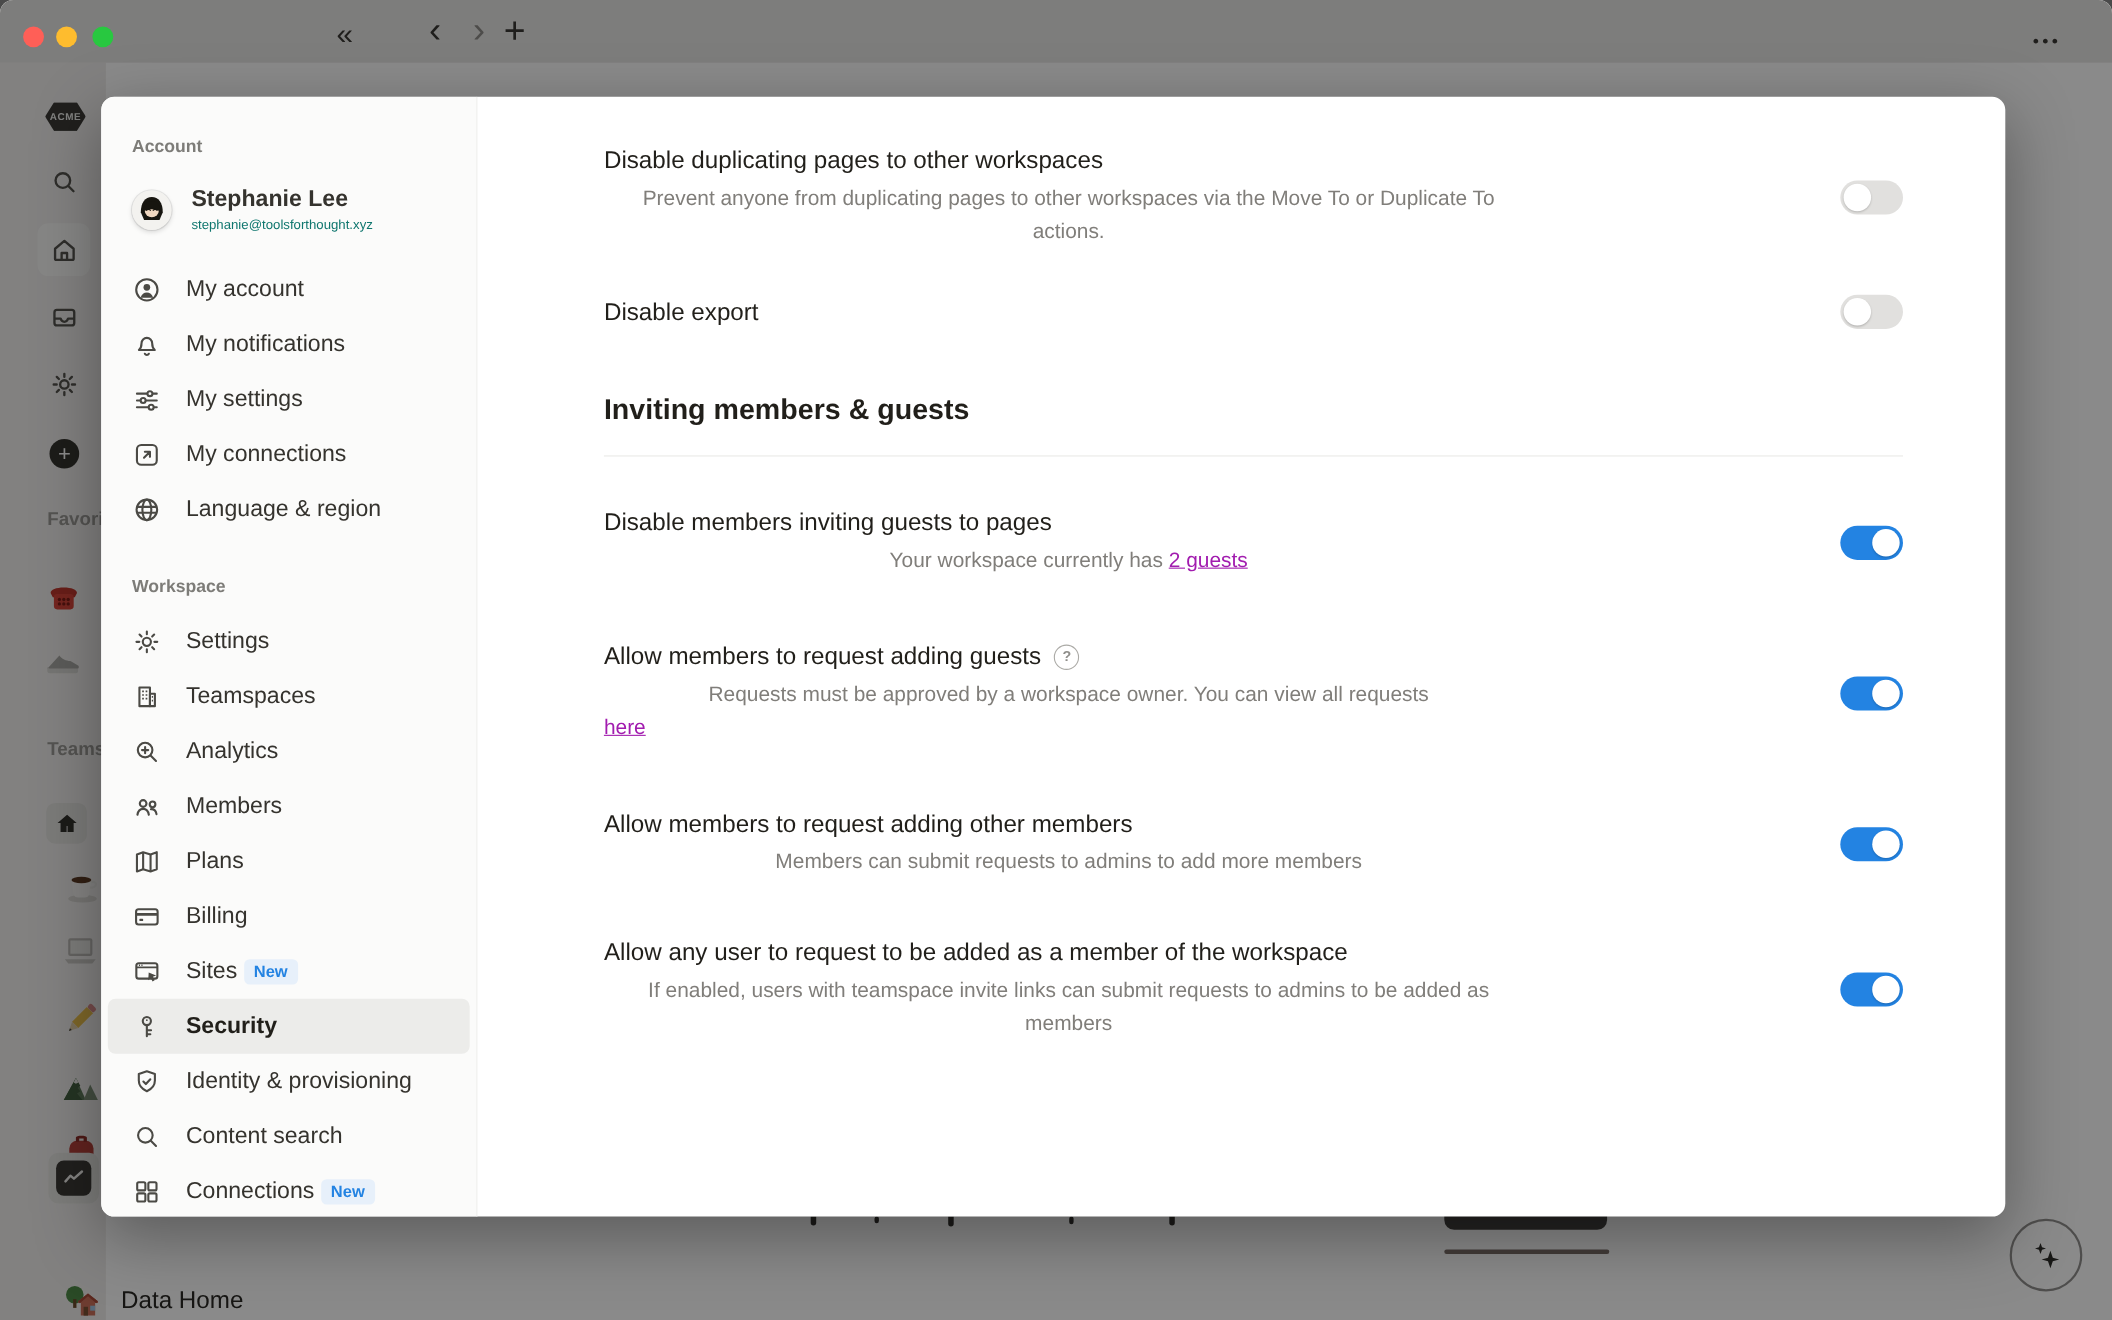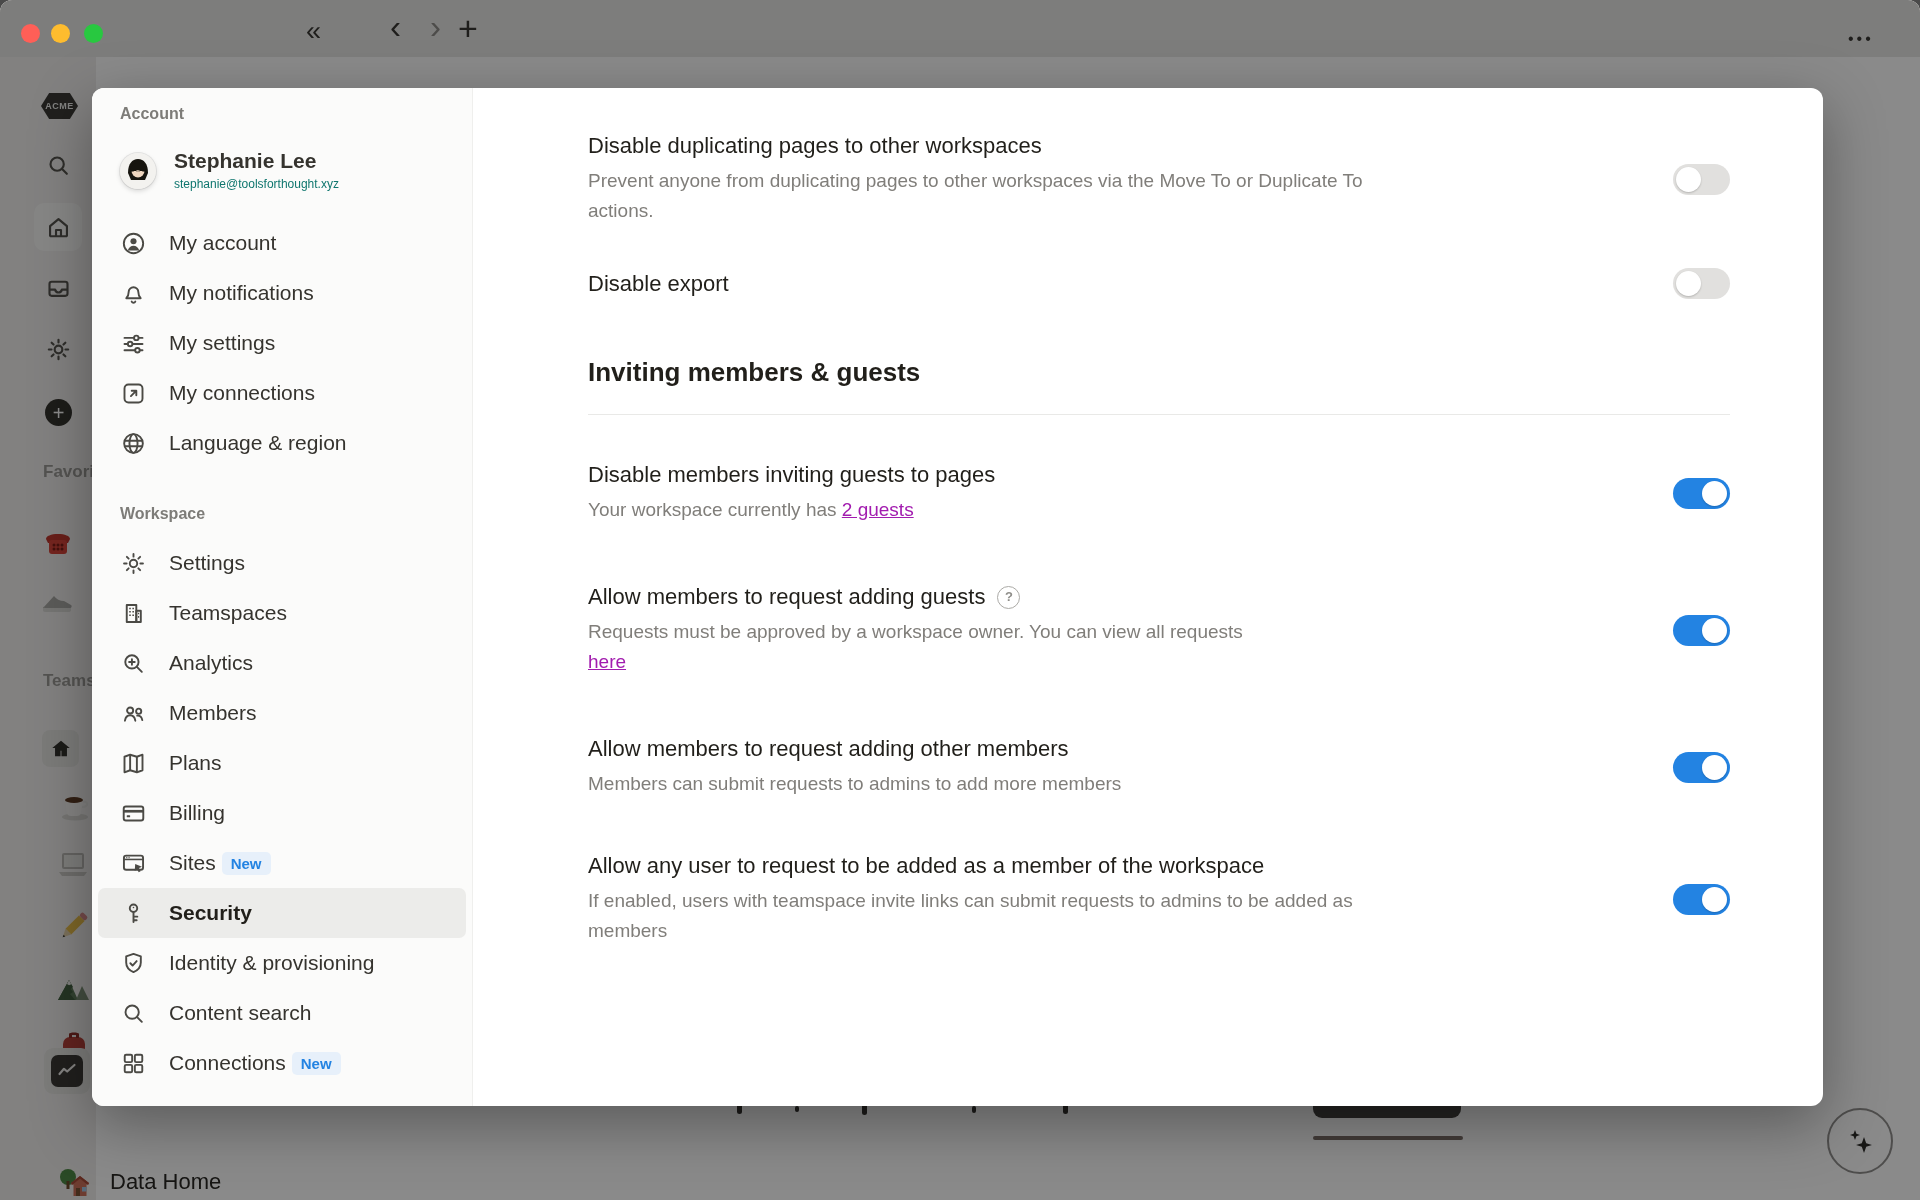--- a/index.html
+++ b/index.html
@@ -27,34 +27,34 @@
   .frag{position:absolute;background:#34332F;border-radius:2px;}
   .bg-pill{position:absolute;left:1313px;top:1094px;width:148px;height:24px;border-radius:9px;background:#444240;}
   .bg-line{position:absolute;left:1313px;top:1136px;width:150px;height:4px;border-radius:2px;background:#7D6F6A;}
   .ai-btn{position:absolute;left:1827px;top:1108px;width:62px;height:62px;border-radius:50%;border:2px solid rgba(52,51,48,.55);
     display:flex;align-items:center;justify-content:center;color:#2E2D2A;}
   
   .overlay{position:absolute;inset:0;background:rgba(0,0,0,0.46);z-index:5;}
   
   .modal{position:absolute;left:92px;top:88px;width:1731px;height:1018px;background:#fff;border-radius:12px;z-index:10;
     box-shadow:0 18px 60px rgba(0,0,0,.35);display:flex;overflow:hidden;}
-  .mside{width:381px;background:#FBFBFA;border-right:1px solid #EFEFED;box-sizing:border-box;padding-top:14px;flex-shrink:0;}
+  .mside{width:342px;background:#FBFBFA;border-right:1px solid #EFEFED;box-sizing:border-box;padding-top:34px;flex-shrink:0;}
   .sec-hdr{font-size:16px;font-weight:700;color:#7D7C78;padding:0 0 0 28px;line-height:24px;}
   .user-row{display:flex;align-items:center;gap:18px;padding-left:28px;height:70px;margin:10px 0 12px 0;}
   .avatar{width:36px;height:36px;border-radius:50%;background:#F1F0EE;box-shadow:0 0 0 1px rgba(0,0,0,.08),0 2px 5px rgba(0,0,0,.15);overflow:hidden;flex-shrink:0;}
   .uname{font-size:21px;font-weight:600;color:#35332E;line-height:27px;}
   .uemail{font-size:12px;color:#0f766e;line-height:21px;}
   .sitem{display:flex;align-items:center;height:50px;margin:0 6px;padding:0 10px 0 22px;border-radius:7px;color:#35332E;font-size:21px;cursor:default;}
   .sitem .ic{width:27px;height:27px;margin-right:22px;color:#4B4A45;flex-shrink:0;}
   .sitem.selected{background:#ECECEA;font-weight:700;color:#211F1A;}
   .ws-hdr{margin-top:34px;margin-bottom:12px;}
   .badge{margin-left:6px;font-size:15px;font-weight:600;color:#2383E2;background:#E7F0FA;border-radius:5px;padding:3px 9px;line-height:17px;}
   .mmain{flex:1;box-sizing:border-box;padding:44px 93px 0 115px;}
   .row{display:flex;align-items:center;}
-  .row .txt{flex:1;min-width:0;margin-right:40px;}
+  .row .txt{flex:1;min-width:0;margin-right:40px;text-align:center;}
   .rtitle{font-size:22px;color:#211F1A;line-height:28px;display:flex;align-items:center;}
   .rdesc{font-size:19px;color:#807E7A;line-height:30px;margin-top:6px;max-width:845px;}
   .rdesc a{color:#a21caf;text-decoration:underline;}
   .help{display:inline-flex;align-items:center;justify-content:center;width:21px;height:21px;border-radius:50%;
     border:1.6px solid #ABAAA6;color:#8F8E8A;font-size:13px;font-weight:600;margin-left:12px;flex-shrink:0;}
   .heading2{font-size:26px;font-weight:600;color:#211F1A;margin-top:57px;line-height:32px;}
   .divider{height:1px;background:#E9E9E7;margin-top:26px;}
   .toggle{position:relative;width:57px;height:31px;border-radius:16px;background:#E1E0DE;flex-shrink:0;cursor:pointer;}
   .toggle .knob{position:absolute;top:3px;left:3px;width:25px;height:25px;border-radius:50%;background:#fff;box-shadow:0 1px 2px rgba(0,0,0,.2);}
   .toggle.on{background:#2383E2;}

